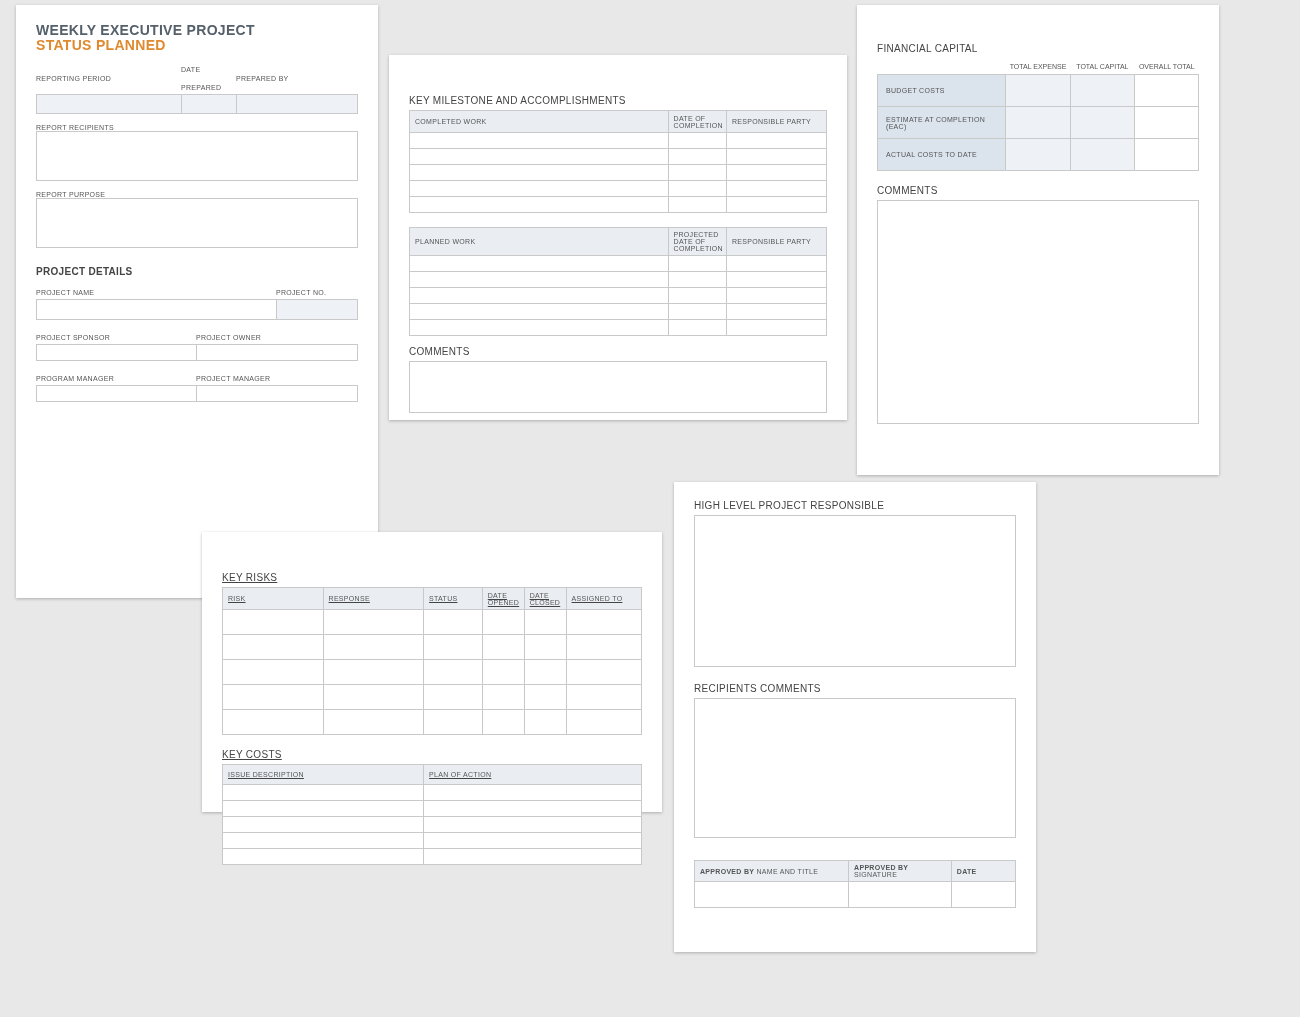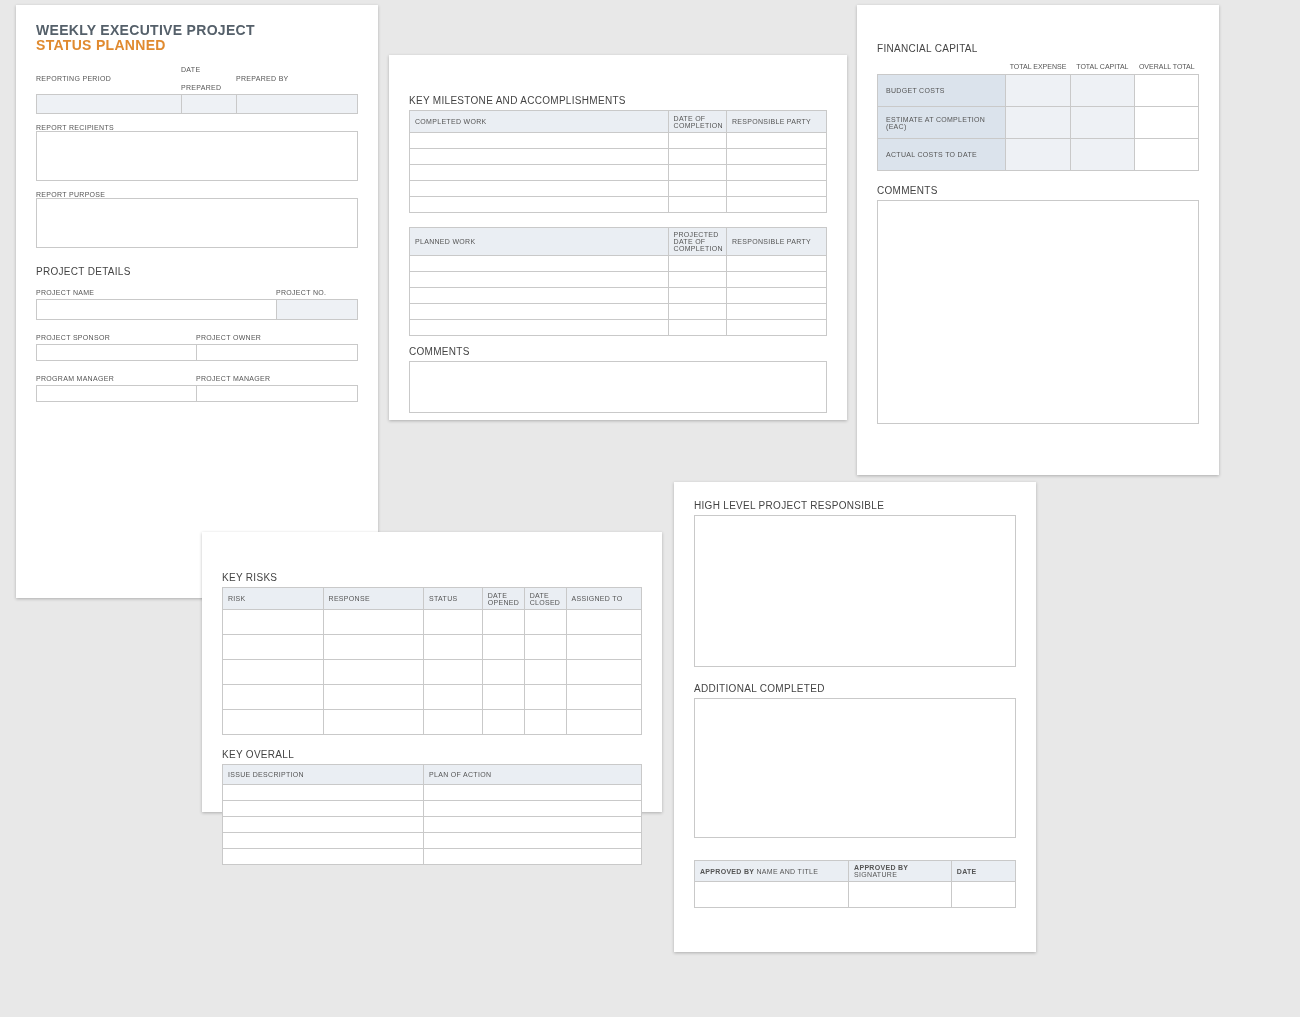--- a/index.html
+++ b/index.html
@@ -48,21 +48,21 @@
   </tr>
       </tbody>
     </table>
 
   <div class="lbl" style="margin-top:10px;">REPORT RECIPIENTS</div>
   <div class="bigbox" style="height:50px;"></div>
 
   <div class="lbl" style="margin-top:10px;">REPORT PURPOSE</div>
   <div class="bigbox" style="height:50px;"></div>
 
-  <div class="sec" style="margin-top:18px;">PROJECT DETAILS</div>
+  <div class="sec" style="margin-top:18px;font-weight:bold;">PROJECT DETAILS</div>
   <table class="noborder">
       <tbody>
         <tr>
     <td style="width:240px;border:none;"><span class="lbl">PROJECT NAME</span></td>
     <td style="border:none;"><span class="lbl">PROJECT NO.</span></td>
   </tr>
       </tbody>
     </table>
   <table style="height:21px;">
       <tbody>
@@ -240,21 +240,21 @@
           <td></td>
           <td></td>
         </tr>
   </tbody>
     </table>
 
   <div class="sec" style="margin-top:14px;">COMMENTS</div>
   <div class="bigbox" style="height:224px;"></div>
 </div>
 
-<div class="card" style="left:202px;top:532px;width:460px;height:280px;">
+<div class="card" style="left:202px;top:532px;width:460px;height:280px;text-decoration:underline;">
   <div style="height:16px;"></div>
   <div class="sec">KEY RISKS</div>
   <table>
     <colgroup>
         <col style="width:24%">
         <col style="width:24%">
         <col style="width:14%">
         <col style="width:10%">
         <col style="width:10%">
         <col style="width:18%">
@@ -304,21 +304,21 @@
           <td style="height:25px;"></td>
           <td></td>
           <td></td>
           <td></td>
           <td></td>
           <td></td>
         </tr>
   </tbody>
     </table>
 
-  <div class="sec" style="margin-top:14px;">KEY OVERALL</div>
+  <div class="sec" style="margin-top:14px;">KEY COSTS</div>
   <table>
     <colgroup>
         <col style="width:48%">
         <col style="width:52%">
       </colgroup>
     <tbody>
         <tr>
       <th style="height:20px;">ISSUE DESCRIPTION</th>
       <th>PLAN OF ACTION</th>
     </tr>
@@ -343,21 +343,21 @@
           <td></td>
         </tr>
   </tbody>
     </table>
 </div>
 
 <div class="card" style="left:674px;top:482px;width:362px;height:470px;">
   <div class="sec" style="margin-top:0;">HIGH LEVEL PROJECT RESPONSIBLE</div>
   <div class="bigbox" style="height:152px;"></div>
 
-  <div class="sec" style="margin-top:16px;">ADDITIONAL COMPLETED</div>
+  <div class="sec" style="margin-top:16px;">RECIPIENTS COMMENTS</div>
   <div class="bigbox" style="height:140px;"></div>
 
   <table class="appr" style="margin-top:22px;">
     <colgroup>
         <col style="width:48%">
         <col style="width:32%">
         <col style="width:20%">
       </colgroup>
     <tbody>
         <tr>

